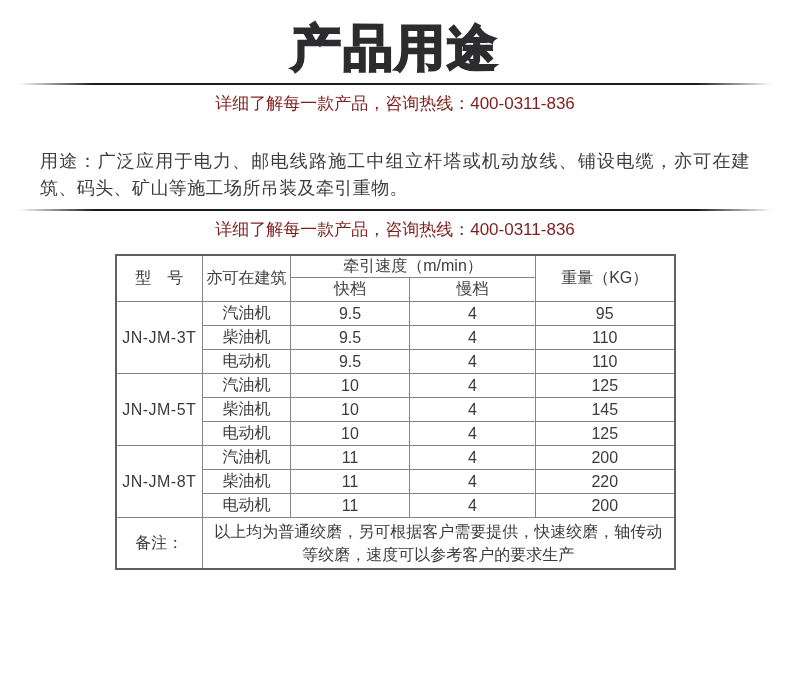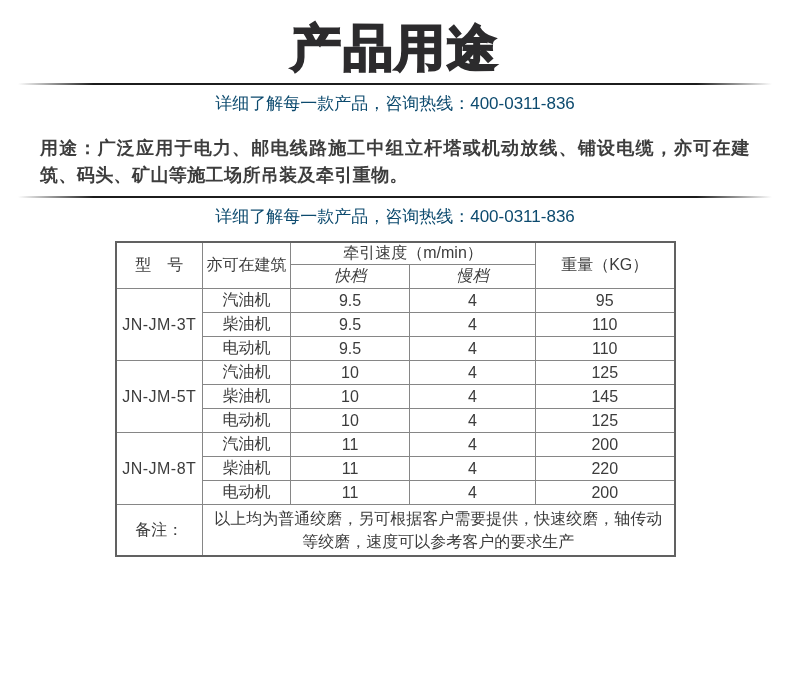--- a/index.html
+++ b/index.html
@@ -39,30 +39,29 @@
       rgba(26,26,26,0) 0%,
       #1c1c1c 10%,
       #1c1c1c 90%,
       rgba(26,26,26,0) 100%);
   }
   .subtitle {
     margin: 9px 0 0 0;
     text-align: center;
     font-size: 17px;
     line-height: 20px;
-    color: #0c4a6e;
+    color: #7f1d1d;
   }
   .description {
-    margin: 21px 40px 0 40px;
+    margin: 34px 40px 0 40px;
     font-size: 18px;
     line-height: 27px;
     color: #3d3d3d;
     text-align: justify;
     letter-spacing: 0.4px;
-    font-weight: bold;
   }
   table.spec-table {
     margin: 14px auto 0 auto;
     width: 559px;
     border-collapse: collapse;
     table-layout: fixed;
     border: 2px solid #616161;
     color: #3c3c3c;
   }
   table.spec-table th,
@@ -70,21 +69,21 @@
     border: 1px solid #868686;
     padding: 0;
     text-align: center;
     vertical-align: middle;
     font-weight: normal;
     font-size: 16px;
     overflow: hidden;
     white-space: nowrap;
   }
   tr.hdr-row-1 th { height: 21px; }
-  tr.hdr-row-2 th { height: 23px; font-style: italic; }
+  tr.hdr-row-2 th { height: 23px; }
   tbody.rows td { height: 23px; }
   td.model-cell { font-size: 17px; letter-spacing: 0.5px; }
   td.num-cell { font-size: 16px; }
   tr.remark-row td { height: 50px; }
   td.remark-text-cell {
     white-space: normal;
     font-size: 15.5px;
     line-height: 23px;
   }
   td.remark-text-cell span { display: block; text-align: center; }

